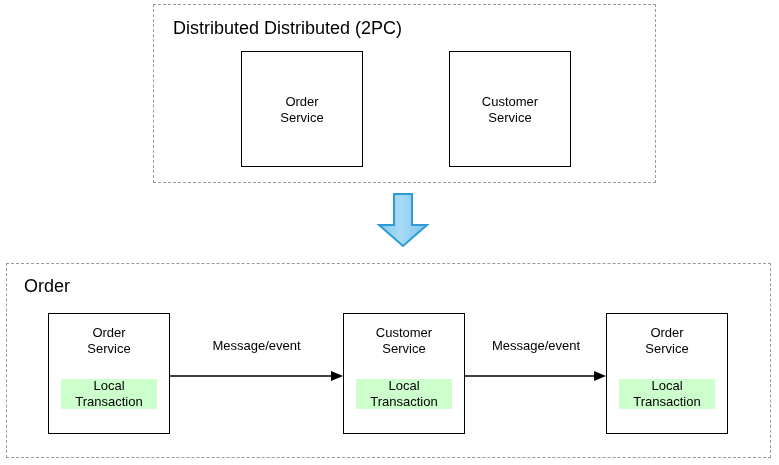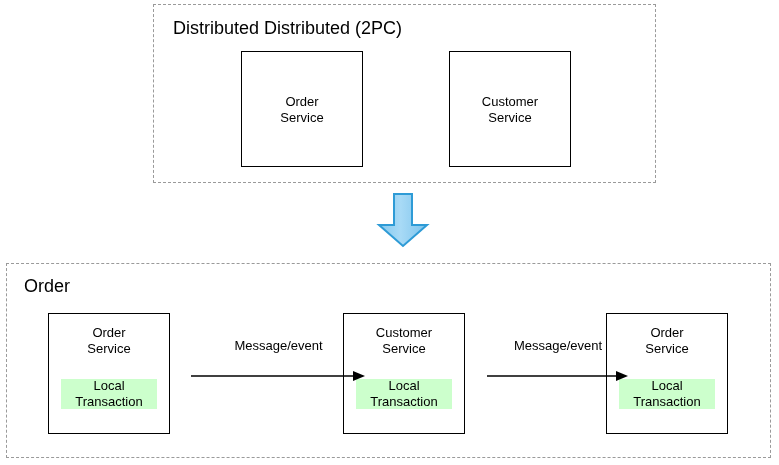--- a/index.html
+++ b/index.html
@@ -128,21 +128,20 @@
   }
   #saga-box-1 { left: 48px; }
   #saga-box-2 { left: 343px; }
   #saga-box-3 { left: 606px; }
 
   
   .flow {
     position: absolute;
     top: 366px;
     height: 20px;
-    margin-left: 22px;
   }
   .flow svg { display: block; }
   .flow-label {
     position: absolute;
     left: 0;
     right: 0;
     top: -28px;
     text-align: center;
     font-size: 13px;
     line-height: 16px;

